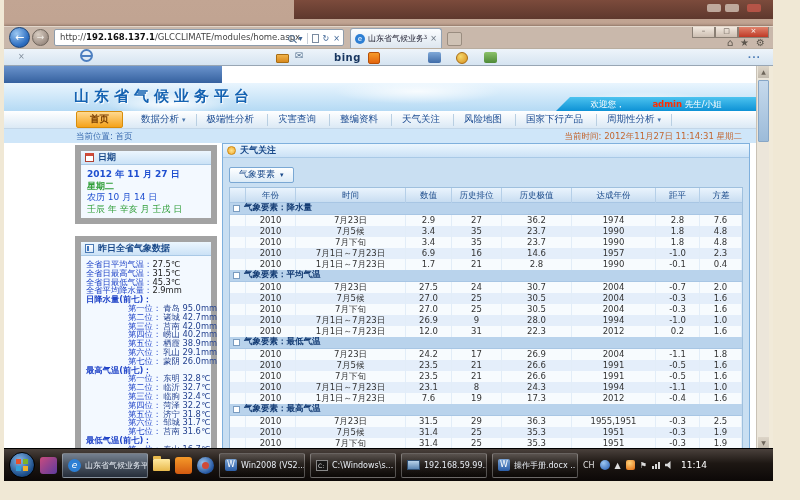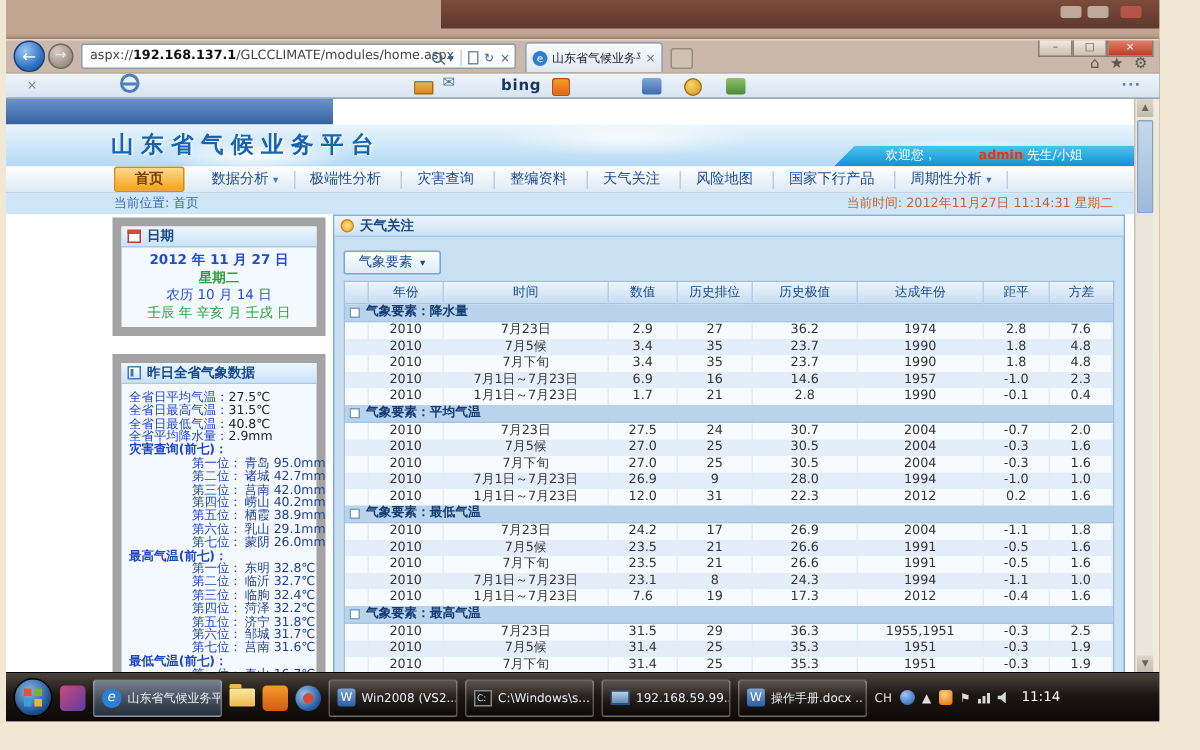--- a/index.html
+++ b/index.html
@@ -119,21 +119,21 @@
   .panel-h { height:14px; background:linear-gradient(#ecf6fe,#cbe2f6); border-bottom:1px solid #a9c9e6;
              display:flex; align-items:center; gap:4px; padding:0 4px; font-size:9px;
              font-weight:bold; color:#1a4a8a; }
   .cal-ico { width:9px; height:9px; background:#fff; border:1px solid #b04030; border-top:3px solid #d04b38; flex:none; }
   .cht-ico { width:9px; height:9px; background:linear-gradient(#fdfdfd,#dceaf8); border:1px solid #4a7ab5;
              position:relative; flex:none; }
   .cht-ico::after { content:""; position:absolute; left:1px; bottom:1px; width:2px; height:5px;
                     background:#3f76c0; box-shadow:3px 2px 0 -1px #6aa0d8; }
   .sun-ico { width:9px; height:9px; border-radius:50%; background:radial-gradient(#ffe28a,#f0a72c); 
              border:1px solid #cf8a12; flex:none; }
-  .date-body { padding:4px 6px 3px; text-align:center; font-size:9px; line-height:11.5px; }
+  .date-body { padding:4px 6px 3px; text-align:left; font-size:9px; line-height:11.5px; }
   .d1 { color:#1f4fd0; font-weight:bold; }
   .d2 { color:#2f9e38; font-weight:bold; }
   .d3 { color:#1f4fd0; }
   .d4 { color:#2f9e38; }
   .wx-body { padding:4px 2px 4px 5px; font-size:8.3px; line-height:8.8px; white-space:nowrap; }
   .stat { display:flex; }
   .stat .lbl { color:#2145c8; }
   .stat .val { color:#222; }
   .sec-title { color:#2145c8; font-weight:bold; }
   .rank { padding-left:42px; display:flex; gap:2px; }
@@ -229,21 +229,21 @@
     <span class="bg-ctl c2"></span>
     <span class="bg-ctl close"></span>
   </div>
 
   <div class="ie">
 
     <div class="row1">
       <div class="navbtn back">←</div>
       <div class="navbtn fwd">→</div>
       <div class="addr">
-        <span>aspx://</span><b>192.168.137.1</b><span>/GLCCLIMATE/modules/home.aspx</span>
+        <span>http://</span><b>192.168.137.1</b><span>/GLCCLIMATE/modules/home.aspx</span>
         <span class="addr-icons">
           <span class="mag"></span>
           <span class="mini">▾</span>
           <span class="vsep"></span>
           <span class="pageico"></span>
           <span class="mini">↻</span>
           <span class="mini">×</span>
         </span>
       </div>
       <div class="tab">
@@ -368,32 +368,32 @@
                     <span class="val">27.5℃</span>
                   </div>
 
                   <div class="stat">
                     <span class="lbl">全省日最高气温：</span>
                     <span class="val">31.5℃</span>
                   </div>
 
                   <div class="stat">
                     <span class="lbl">全省日最低气温：</span>
-                    <span class="val">40.8℃</span>
+                    <span class="val">45.3℃</span>
                   </div>
 
                   <div class="stat">
                     <span class="lbl">全省平均降水量：</span>
                     <span class="val">2.9mm</span>
                   </div>
                 </div>
               <div>
 
                   <div>
-                    <div class="sec-title">灾害查询(前七)：</div>
+                    <div class="sec-title">日降水量(前七)：</div>
                     <div>
 
                         <div class="rank">
                           <span class="pos">第一位：</span>
                           <span class="val">青岛 95.0mm</span>
                         </div>
 
                         <div class="rank">
                           <span class="pos">第二位：</span>
                           <span class="val">诸城 42.7mm</span>

